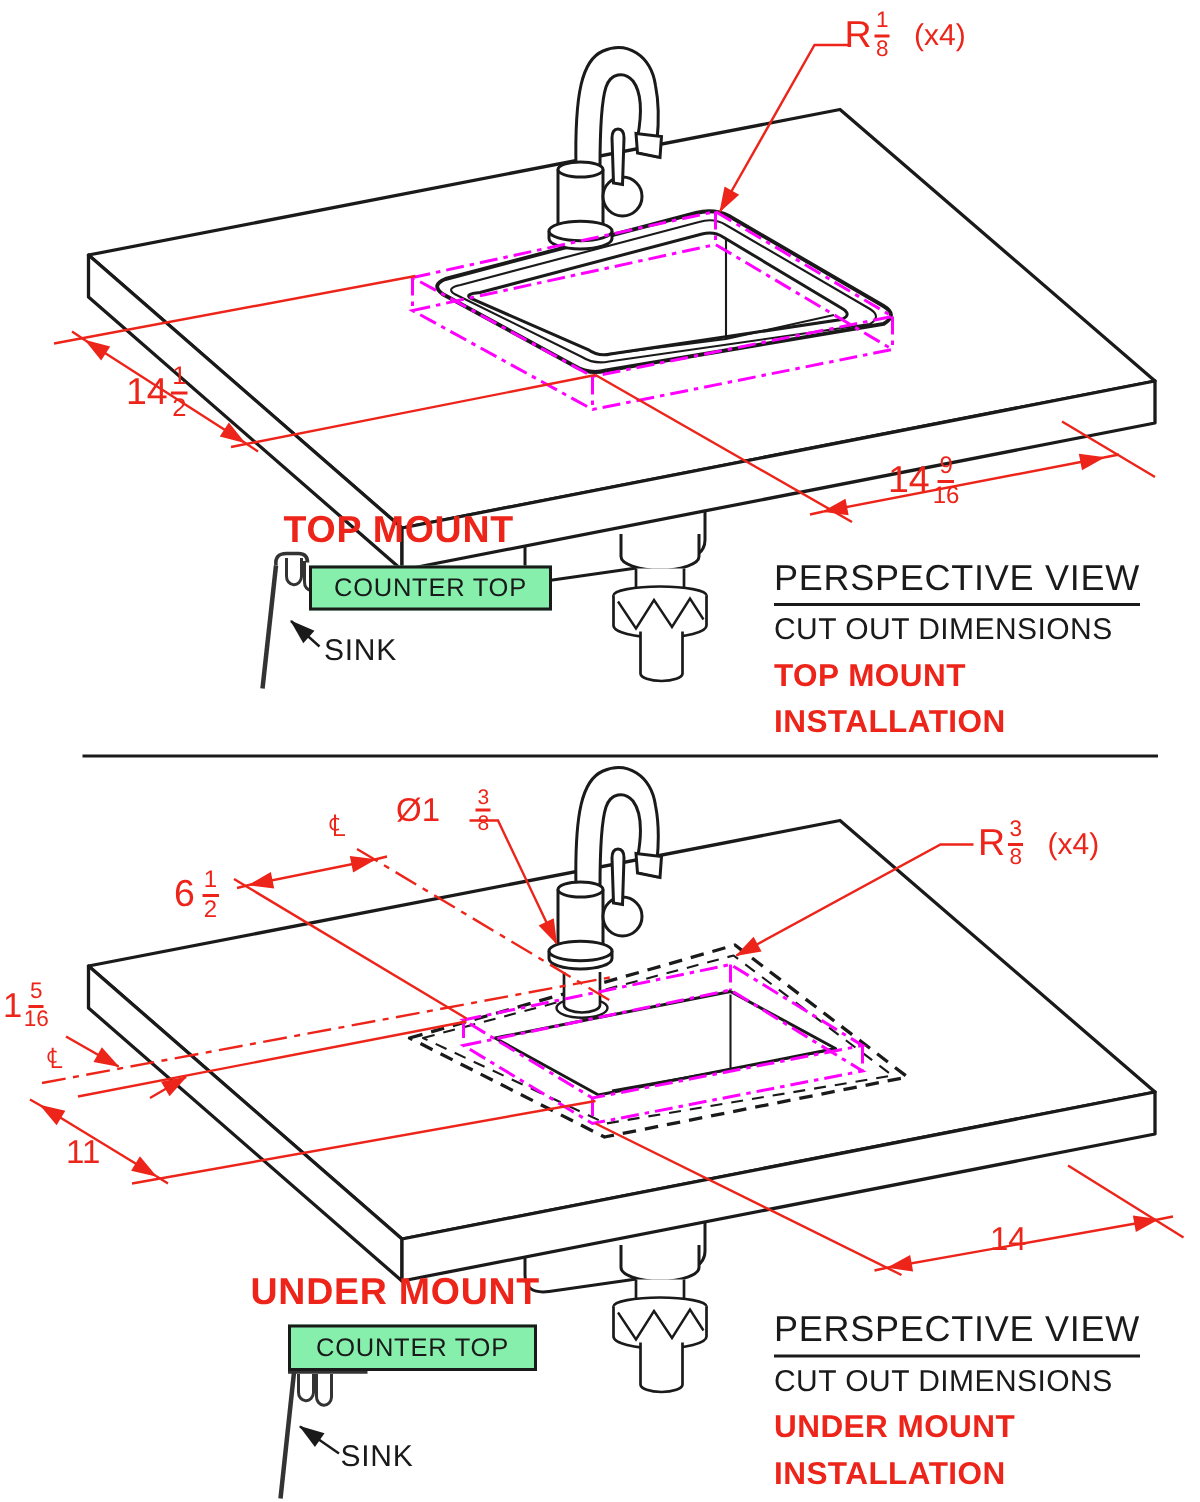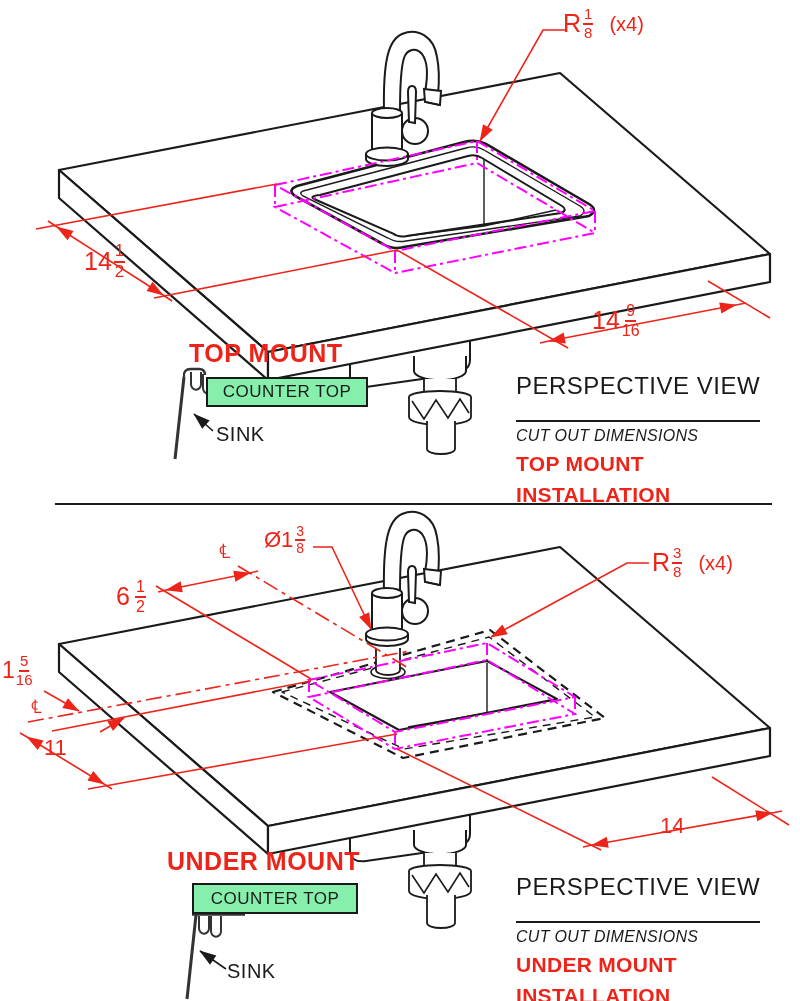--- a/index.html
+++ b/index.html
@@ -16,22 +16,22 @@
   .dim-sm{font-size:22px;}
   .frac{display:inline-flex;flex-direction:column;align-items:center;font-size:15px;line-height:1.1;margin-left:2px;font-weight:inherit;}
   .frac .n{border-bottom:2px solid currentColor;padding:0 1px;}
   .suffix{font-size:20px;margin-left:16px;}
   .cl-sym{font-size:20px;color:var(--red);}
   .mount-heading{position:absolute;color:var(--red);font-weight:bold;font-size:25px;letter-spacing:0.5px;white-space:nowrap;}
   .counter-box{position:absolute;border:2px solid var(--blk);background:#86efac;display:flex;align-items:center;justify-content:center;
                color:var(--blk);font-size:17px;letter-spacing:0.5px;white-space:nowrap;}
   .sink-lbl{position:absolute;color:var(--blk);font-size:20px;letter-spacing:0.5px;}
   .caption{position:absolute;}
-  .caption .t{display:inline-block;font-size:24px;color:var(--blk);border-bottom:2.5px solid var(--blk);padding-bottom:20px;letter-spacing:0.5px;white-space:nowrap;}
-  .caption .s{font-size:16px;color:var(--blk);margin-top:5px;letter-spacing:0.3px;white-space:nowrap;font-style:italic;}
+  .caption .t{display:inline-block;font-size:24px;color:var(--blk);border-bottom:2.5px solid var(--blk);padding-bottom:2px;letter-spacing:0.5px;white-space:nowrap;}
+  .caption .s{font-size:20px;color:var(--blk);margin-top:5px;letter-spacing:0.3px;white-space:nowrap;}
   .caption .m{font-size:21px;font-weight:bold;color:var(--red);margin-top:7px;letter-spacing:0.3px;white-space:nowrap;}
 </style>
 </head>
 <body>
 
 <div id="page">
 
 <svg width="800" height="1001" viewBox="0 0 800 1001">
   <defs>
     <marker id="ra" markerWidth="12" markerHeight="9" refX="10.5" refY="4.5" orient="auto-start-reverse">
@@ -201,21 +201,21 @@
 
   <div class="caption" style="left:516px;top:372px;">
     <div class="t">PERSPECTIVE VIEW</div>
     <div class="s">CUT OUT DIMENSIONS</div>
     <div class="m">TOP MOUNT</div>
     <div class="m">INSTALLATION</div>
   </div>
 
   <div class="lbl cl-sym" style="left:219px;top:541px;">℄</div>
 
-  <div class="lbl" style="left:264px;top:524px;">
+  <div class="lbl" style="left:264px;top:524px;gap:22px;">
     <span class="dim" style="font-size:22px;">Ø1</span>
       <span class="frac" style="font-size:14px;">
         <span class="n">3</span>
         <span>8</span>
       </span>
   </div>
 
   <div class="lbl" style="left:116px;top:578px;">
     <span class="dim">6</span>
       <span class="frac" style="font-size:16px;margin-left:5px;">
@@ -236,21 +236,21 @@
   <div class="lbl" style="left:2px;top:653px;">
     <span class="dim" style="font-size:23px;">1</span>
       <span class="frac" style="font-size:15px;margin-left:1px;">
         <span class="n">5</span>
         <span>16</span>
       </span>
   </div>
 
   <div class="lbl cl-sym" style="left:31px;top:697px;font-size:19px;">℄</div>
 
-  <div class="lbl dim-sm" style="left:44px;top:737px;">11</div>
+  <div class="lbl dim-sm" style="left:44px;top:757px;">11</div>
 
   <div class="lbl dim-sm" style="left:660px;top:815px;">14</div>
 
   <div class="mount-heading" style="left:167px;top:847px;">UNDER MOUNT</div>
 
   <div class="counter-box" style="left:192px;top:883px;width:162px;height:27px;">
     <span>COUNTER TOP</span>
   </div>
   <div class="sink-lbl" style="left:227px;top:960px;">SINK</div>
 

